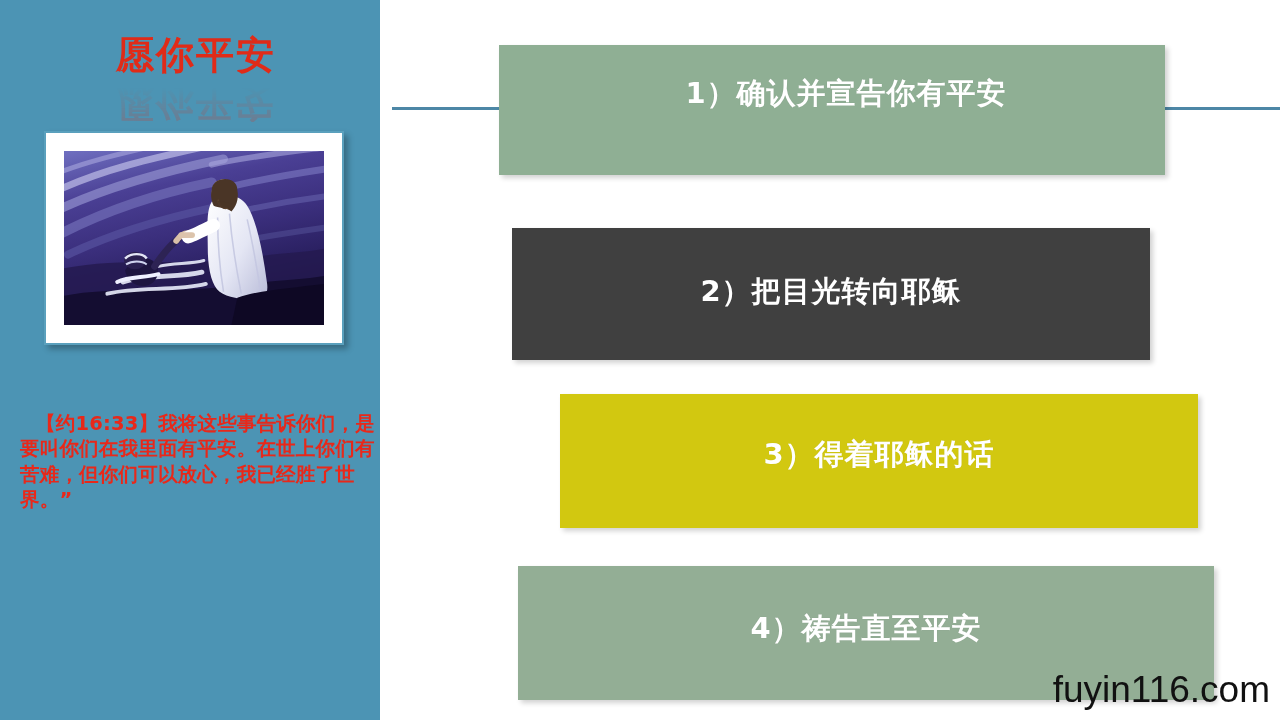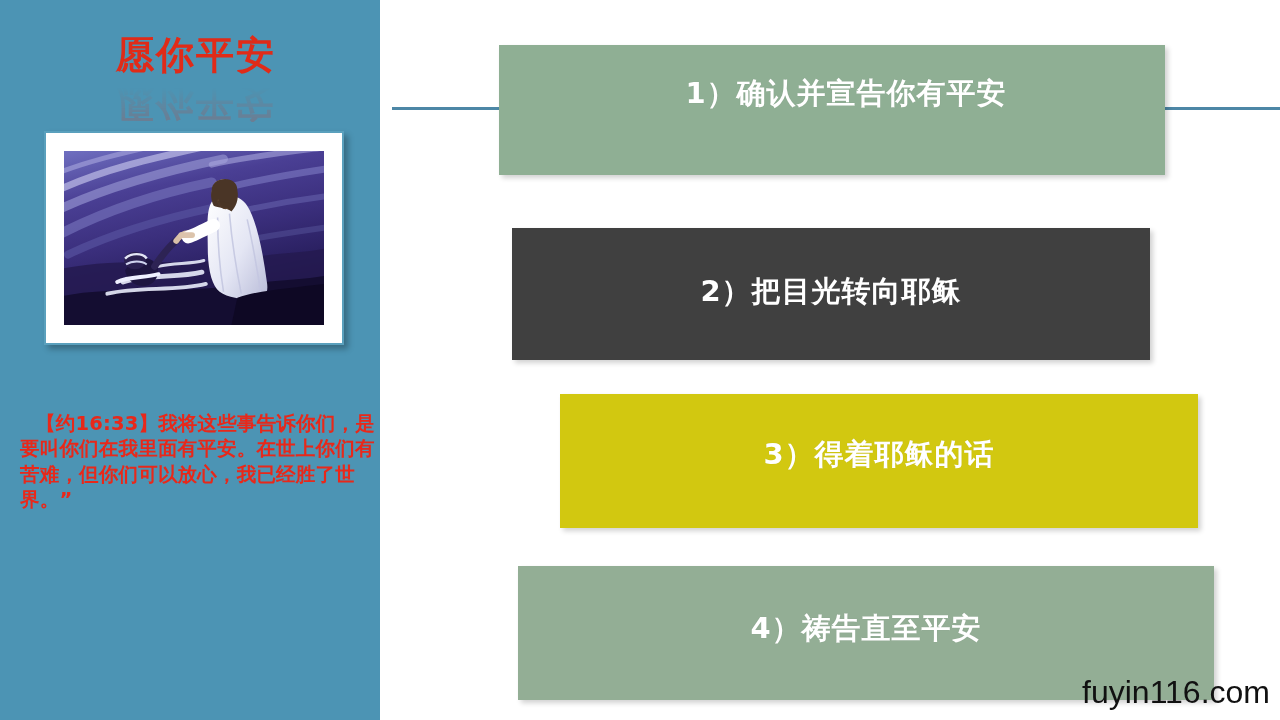--- a/index.html
+++ b/index.html
@@ -88,21 +88,21 @@
   .box-3{left:514px;top:394px;width:638px;height:134px;background:#d2c810;margin-left:46px;}
   .box-4{left:518px;top:566px;width:696px;height:134px;background:#93ae95;}
   .box-1 .box-label{transform:translateY(-16px);}
   .box-2 .box-label{transform:translateY(-2px);}
   .box-3 .box-label{transform:translateY(-6px);}
   .box-4 .box-label{transform:translateY(-4px);}
 
   
   .watermark{
     position:absolute;right:10px;bottom:9px;
-    font-size:32px;color:#111111;
+    font-size:37px;color:#111111;
     font-family:"Liberation Sans","DejaVu Sans",sans-serif;
     letter-spacing:0px;
     margin-left:46px;
   }
 </style>
 </head>
 <body>
 
 <div id="slide">
 

